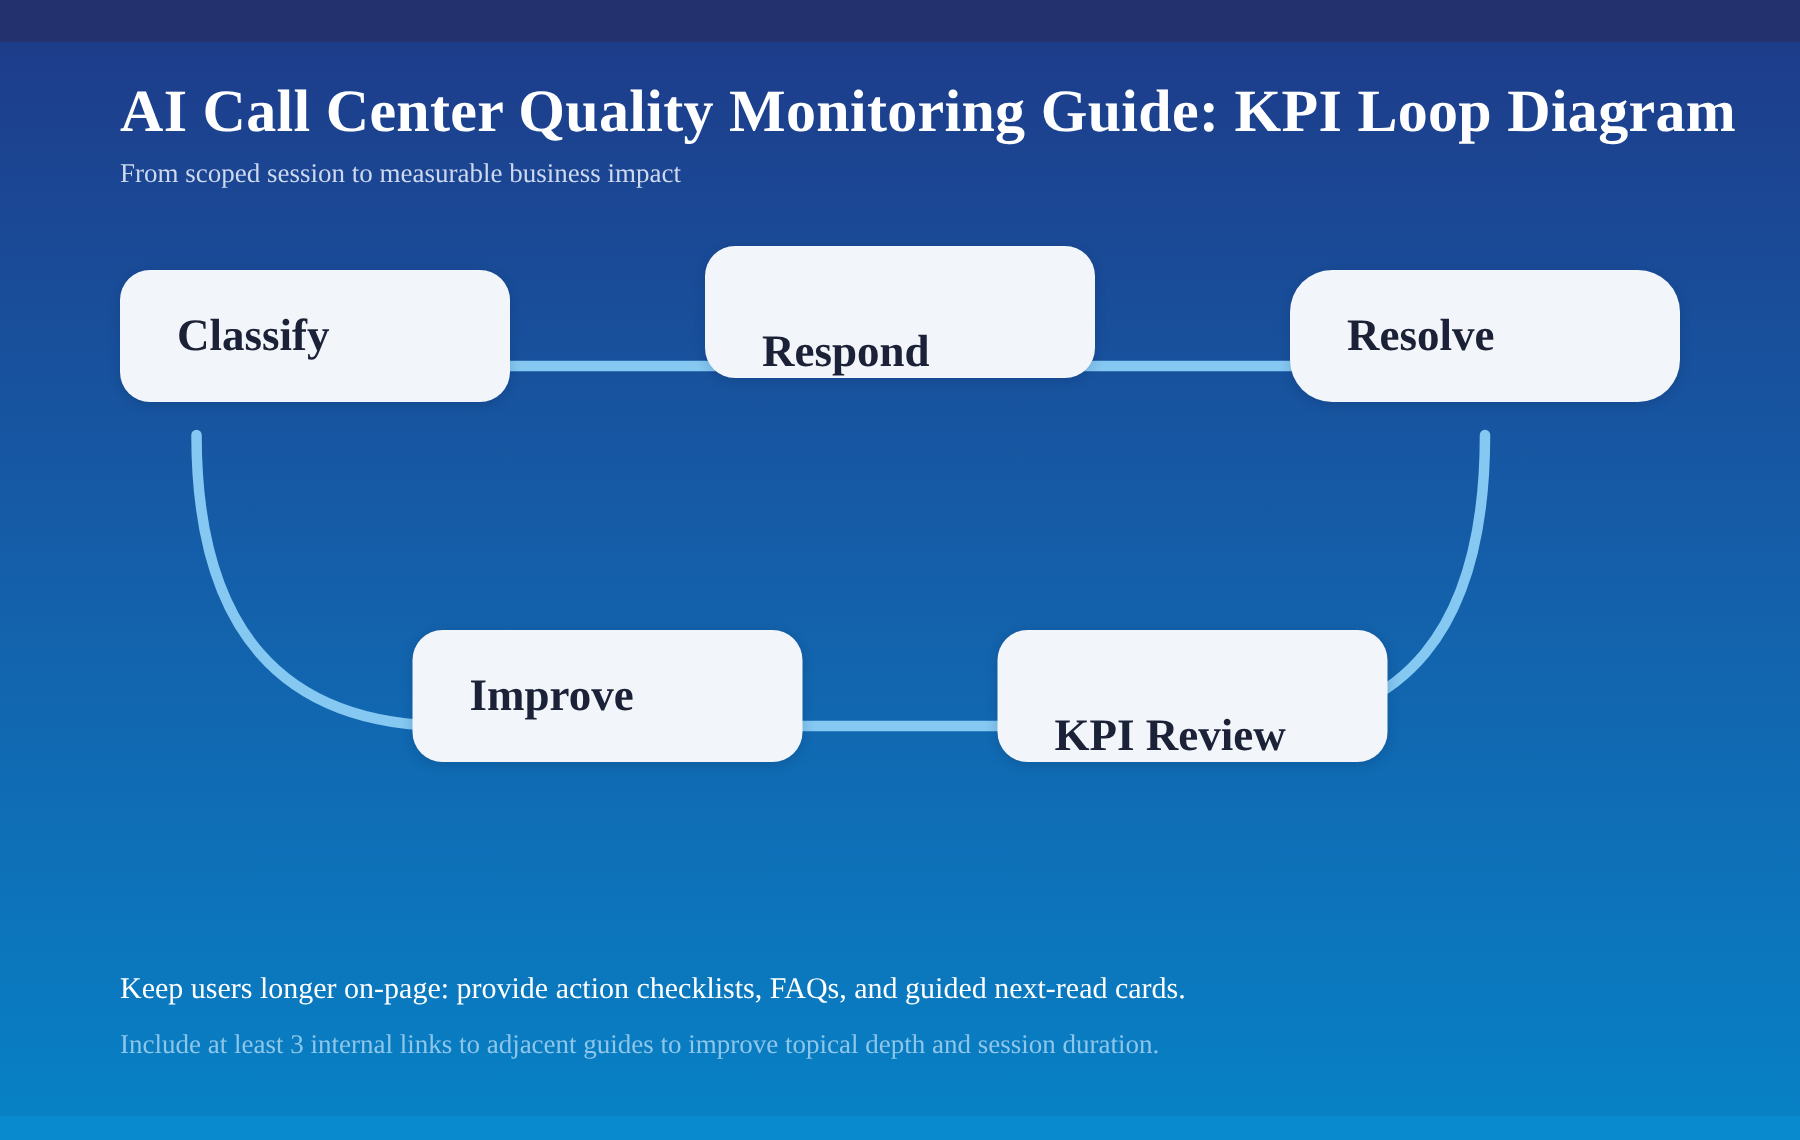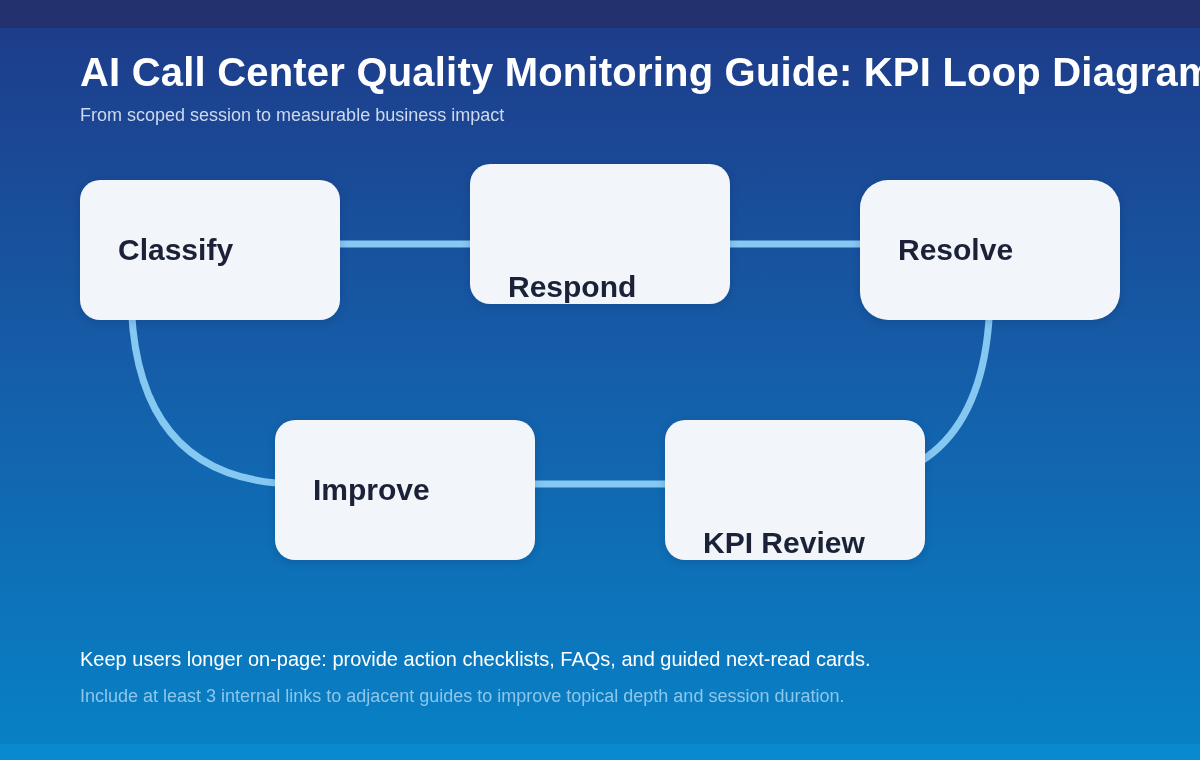--- a/index.html
+++ b/index.html
@@ -6,20 +6,21 @@
   body {
     width: 1200px; height: 760px;
     font-family: "Liberation Sans", sans-serif;
     -webkit-font-smoothing: antialiased;
   }
   .canvas {
     position: relative;
     width: 1200px; height: 760px;
     overflow: hidden;
     background: linear-gradient(180deg, #1e3a88 0%, #155da8 48%, #0782c6 100%);
+    font-family: Liberation Serif, serif;
   }
   .top-bar {
     position: absolute; top: 0; left: 0;
     width: 100%; height: 28px;
     background: #24316f;
   }
   .bottom-bar {
     position: absolute; bottom: 0; left: 0;
     width: 100%; height: 16px;
     background: #0989ce;
@@ -33,21 +34,21 @@
     position: absolute; left: 80px; top: 105px;
     font-size: 18px; color: #cdd9ee;
     white-space: nowrap;
   }
   .connector-layer {
     position: absolute; left: 0; top: 0;
     width: 1200px; height: 760px;
   }
   .flow-node {
     position: absolute;
-    width: 260px; height: 140px;
+    width: 260px; height: 88px;
     box-sizing: border-box;
     background: #f2f5f9;
     border-radius: 20px;
     display: flex; align-items: center;
     padding-left: 38px;
     font-size: 30px; font-weight: bold;
     color: #1b2137;
     box-shadow: 0 2px 8px rgba(10, 25, 60, 0.18);
   }
   .node-classify   { left: 80px;  top: 180px; }

